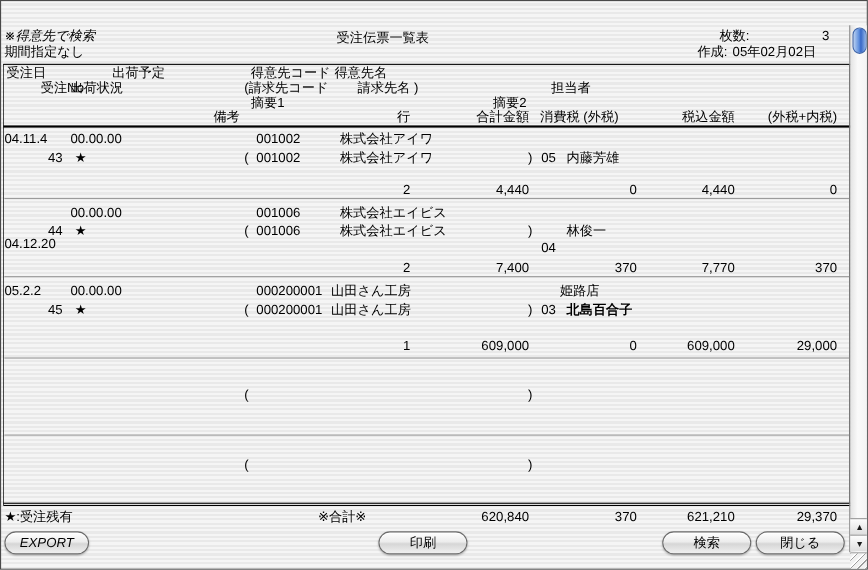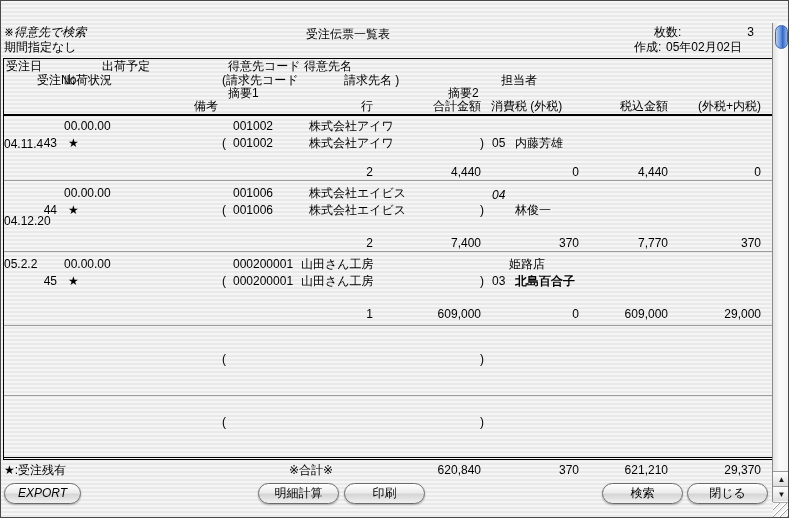--- a/index.html
+++ b/index.html
@@ -83,33 +83,33 @@
   <div id="tablebox"></div>
   <div id="header-sep"></div>
 
   <span class="t" style="left:5px;top:59px;">受注日</span>
   <span class="t" style="left:63px;top:59px;margin-left:38px;">出荷予定</span>
   <span class="t" style="left:227px;top:59px;">得意先コード</span>
   <span class="t" style="left:303px;top:59px;">得意先名</span>
   <span class="t" style="left:36px;top:73px;">受注No</span>
   <span class="t" style="left:63px;top:73px;">出荷状況</span>
   <span class="t" style="left:221px;top:73px;">(請求先コード</span>
-  <span class="t" style="left:318px;top:73px;padding-left:25px;">請求先名 )</span>
+  <span class="t" style="left:299px;top:73px;padding-left:25px;">請求先名 )</span>
   <span class="t" style="left:500px;top:73px;">担当者</span>
   <span class="t" style="left:227px;top:86px;">摘要1</span>
   <span class="t" style="left:447px;top:86px;">摘要2</span>
   <span class="t" style="left:193px;top:99px;">備考</span>
   <span class="t num" style="left:330px;top:99px;width:42px;">行</span>
   <span class="t num" style="left:398px;top:99px;width:82px;">合計金額</span>
   <span class="t" style="left:490px;top:99px;">消費税 (外税)</span>
   <span class="t num" style="left:575px;top:99px;width:92px;">税込金額</span>
   <span class="t num" style="left:668px;top:99px;width:92px;">(外税+内税)</span>
 
   <div class="recblock" style="top:117px;height:62px;">
-    <span class="t" style="left:3px;top:20px;text-align:center;">04.11.4</span>
+    <span class="t" style="left:3px;top:2px;text-align:center;">04.11.4</span>
     <span class="t" style="left:63px;top:2px;">00.00.00</span>
     <span class="t" style="left:232px;top:2px;">001002</span>
     <span class="t" style="left:308px;top:2px;">株式会社アイワ</span>
     <span class="t num" style="left:18px;top:19px;width:38px;">43</span>
     <span class="t" style="left:67px;top:19px;">★</span>
     <span class="t" style="left:221px;top:19px;">(</span>
     <span class="t" style="left:232px;top:19px;">001002</span>
     <span class="t" style="left:308px;top:19px;">株式会社アイワ</span>
     <span class="t" style="left:479px;top:19px;">)</span>
     <span class="t" style="left:491px;top:19px;">05</span>
@@ -126,21 +126,21 @@
     <span class="t" style="left:3px;top:6px;margin-top:28px;">04.12.20</span>
     <span class="t" style="left:63px;top:6px;">00.00.00</span>
     <span class="t" style="left:232px;top:6px;">001006</span>
     <span class="t" style="left:308px;top:6px;">株式会社エイビス</span>
     <span class="t num" style="left:18px;top:23px;width:38px;">44</span>
     <span class="t" style="left:67px;top:23px;">★</span>
     <span class="t" style="left:221px;top:23px;">(</span>
     <span class="t" style="left:232px;top:23px;">001006</span>
     <span class="t" style="left:308px;top:23px;">株式会社エイビス</span>
     <span class="t" style="left:479px;top:23px;">)</span>
-    <span class="t" style="left:491px;top:8px;font-style:italic;">04</span>
+    <span class="t" style="left:491px;top:38px;">04</span>
     <span class="t" style="left:514px;top:23px;">林俊一</span>
     <span class="t num" style="left:330px;top:56px;width:42px;">2</span>
     <span class="t num" style="left:398px;top:56px;width:82px;">7,400</span>
     <span class="t num" style="left:496px;top:56px;width:82px;">370</span>
     <span class="t num" style="left:575px;top:56px;width:92px;">7,770</span>
     <span class="t num" style="left:668px;top:56px;width:92px;">370</span>
   </div>
   <div class="divider" style="top:250px;"></div>
 
   <div class="recblock" style="top:251px;height:73px;">
@@ -177,21 +177,20 @@
   </div>
 
   <span class="t" style="left:3px;top:463px;">★:受注残有</span>
   <span class="t" style="left:288px;top:463px;">※合計※</span>
   <span class="t num" style="left:398px;top:463px;width:82px;">620,840</span>
   <span class="t num" style="left:496px;top:463px;width:82px;">370</span>
   <span class="t num" style="left:575px;top:463px;width:92px;">621,210</span>
   <span class="t num" style="left:668px;top:463px;width:92px;">29,370</span>
 
   <div class="btn" style="left:3px;width:77px;font-style:italic;">EXPORT</div>
-  <div class="btn" style="left:257px;width:81px;">明細計算</div>
   <div class="btn" style="left:343px;width:81px;">印刷</div>
   <div class="btn" style="left:601px;width:81px;">検索</div>
   <div class="btn" style="left:686px;width:81px;">閉じる</div>
 
   <div id="scrollbar">
     <div id="scroll-thumb"></div>
     <div class="scroll-arrow" style="top:448px;">▲</div>
     <div class="scroll-arrow" style="top:463px;">▼</div>
   </div>
   <div id="resize-grip"></div>

